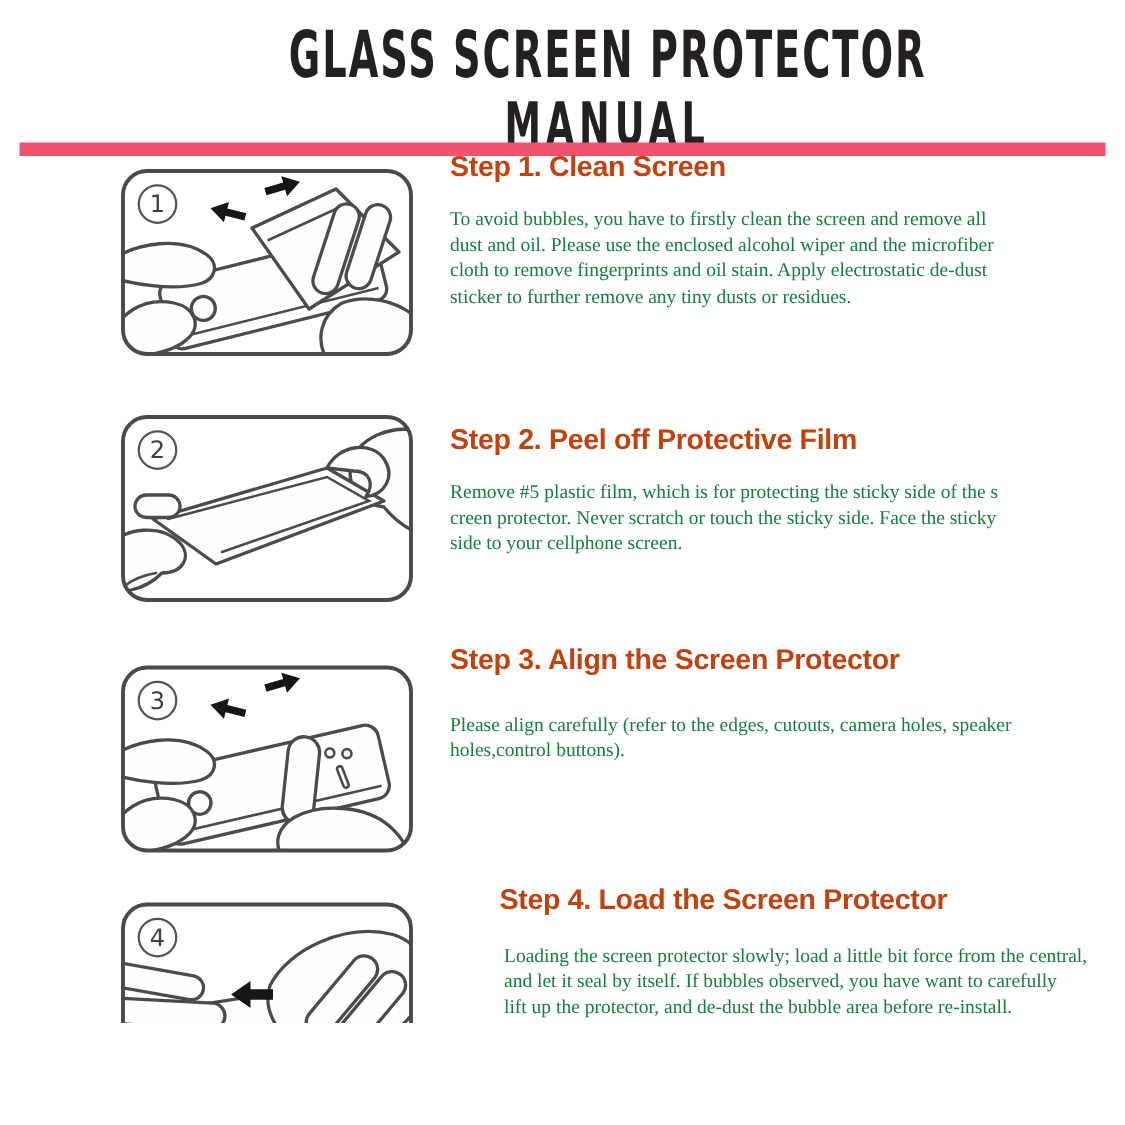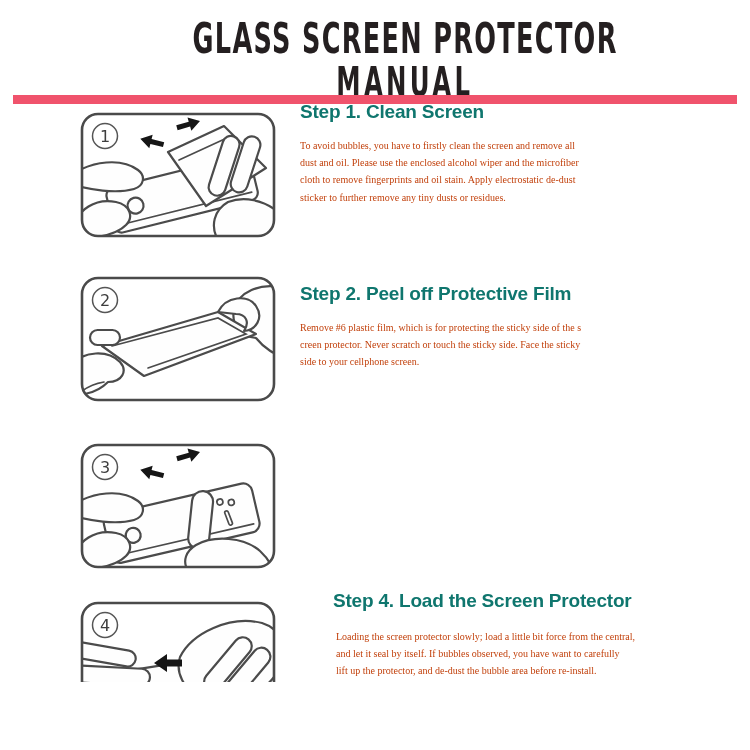--- a/index.html
+++ b/index.html
@@ -11,24 +11,24 @@
   .t1{margin-top:16px;}
   .t2{margin-top:7px;}
   .t1 .squeeze{display:inline-block;font-size:40px;letter-spacing:2px;transform:scale(0.64,1.08);transform-origin:center top;}
   .t2 .squeeze{display:inline-block;font-size:37px;letter-spacing:5px;transform:scale(0.66,1.08);transform-origin:center top;}
   .divider{position:absolute;top:95px;left:13px;width:724px;height:9px;background:#F0536C;}
   
   .illus{position:absolute;left:78px;width:200px;height:130px;}
   .illus.p1{top:110px;} .illus.p2{top:274px;} .illus.p3{top:441px;} .illus.p4{top:599px;}
   .step-text{position:absolute;left:300px;width:448px;}
   .step-text.p1{top:101px;} .step-text.p2{top:283px;} .step-text.p3{top:430px;} .step-text.p4{top:590px;margin-left:33px;}
-  .step-heading{margin:0;font-size:19px;font-weight:700;color:#0f766e;letter-spacing:-0.2px;
+  .step-heading{margin:0;font-size:19px;font-weight:700;color:#c2410c;letter-spacing:-0.2px;
                 font-family:"Liberation Sans",sans-serif;}
-  .step-body{margin:14px 0 0 0;font-family:"Liberation Serif",serif;font-size:10px;line-height:17.2px;
-             color:#c2410c;white-space:pre-line;}
+  .step-body{margin:14px 0 0 0;font-family:"Liberation Serif",serif;font-size:13px;line-height:17.2px;
+             color:#15803d;white-space:pre-line;}
   .step-text.p3 .step-body{margin-top:22px;}
   .step-text.p4 .step-body{margin-top:16px;margin-left:3px;}
   
   .illus .frame{fill:none;stroke:#4a4a4a;stroke-width:2.6;}
   .illus .shp{fill:#fefefe;stroke:#4b4b4b;stroke-width:2.2;stroke-linejoin:round;stroke-linecap:round;}
   .illus .ln{fill:none;stroke:#4b4b4b;stroke-width:1.7;stroke-linecap:round;}
   .illus .arrow{fill:#161616;stroke:none;}
   .illus .badge{fill:#ffffff;stroke:#555555;stroke-width:1.5;}
   .illus .badge-num{font-family:"DejaVu Sans",sans-serif;font-size:16px;fill:#3e3e3e;text-anchor:middle;}
 </style>
@@ -107,21 +107,21 @@
       </g>
     </g>
     <rect class="frame" x="4" y="4" width="192" height="122" rx="16"></rect>
     <g>
       <circle class="badge" cx="27" cy="26" r="12.5"></circle>
       <text class="badge-num" x="27" y="31.5">2</text>
     </g>
   </svg>
   <div class="step-text p2">
     <h2 class="step-heading">Step 2. Peel off Protective Film</h2>
-    <p class="step-body">Remove #6 plastic film, which is for protecting the sticky side of the s
+    <p class="step-body">Remove #5 plastic film, which is for protecting the sticky side of the s
 creen protector. Never scratch or touch the sticky side. Face the sticky
 side to your cellphone screen.</p>
   </div>
 
   <svg class="illus p3" viewBox="0 0 200 130">
     <defs>
         <clipPath id="clip3">
           <rect x="4" y="4" width="192" height="122" rx="16"></rect>
         </clipPath>
       </defs>
@@ -146,20 +146,25 @@
         <path class="arrow" transform="translate(64,22) rotate(14)" d="M0,7 L11,0 L11,4.5 L24,4.5 L24,9.5 L11,9.5 L11,14 Z"></path>
         <path class="arrow" transform="translate(97,11) rotate(-16)" d="M24,7 L13,0 L13,4.5 L0,4.5 L0,9.5 L13,9.5 L13,14 Z"></path>
       </g>
     </g>
     <rect class="frame" x="4" y="4" width="192" height="122" rx="16"></rect>
     <g>
       <circle class="badge" cx="27" cy="26" r="12.5"></circle>
       <text class="badge-num" x="27" y="31.5">3</text>
     </g>
   </svg>
+  <div class="step-text p3">
+    <h2 class="step-heading">Step 3. Align the Screen Protector</h2>
+    <p class="step-body">Please align carefully (refer to the edges, cutouts, camera holes, speaker
+holes,control buttons).</p>
+  </div>
 
   <svg class="illus p4" viewBox="0 0 200 130">
     <defs>
         <clipPath id="clip4">
           <rect x="4" y="4" width="192" height="122" rx="16"></rect>
         </clipPath>
       </defs>
     <g clip-path="url(#clip4)">
       <g transform="rotate(-9 100 86)">
         <rect class="shp" x="30" y="64" width="142" height="44" rx="9"></rect>

